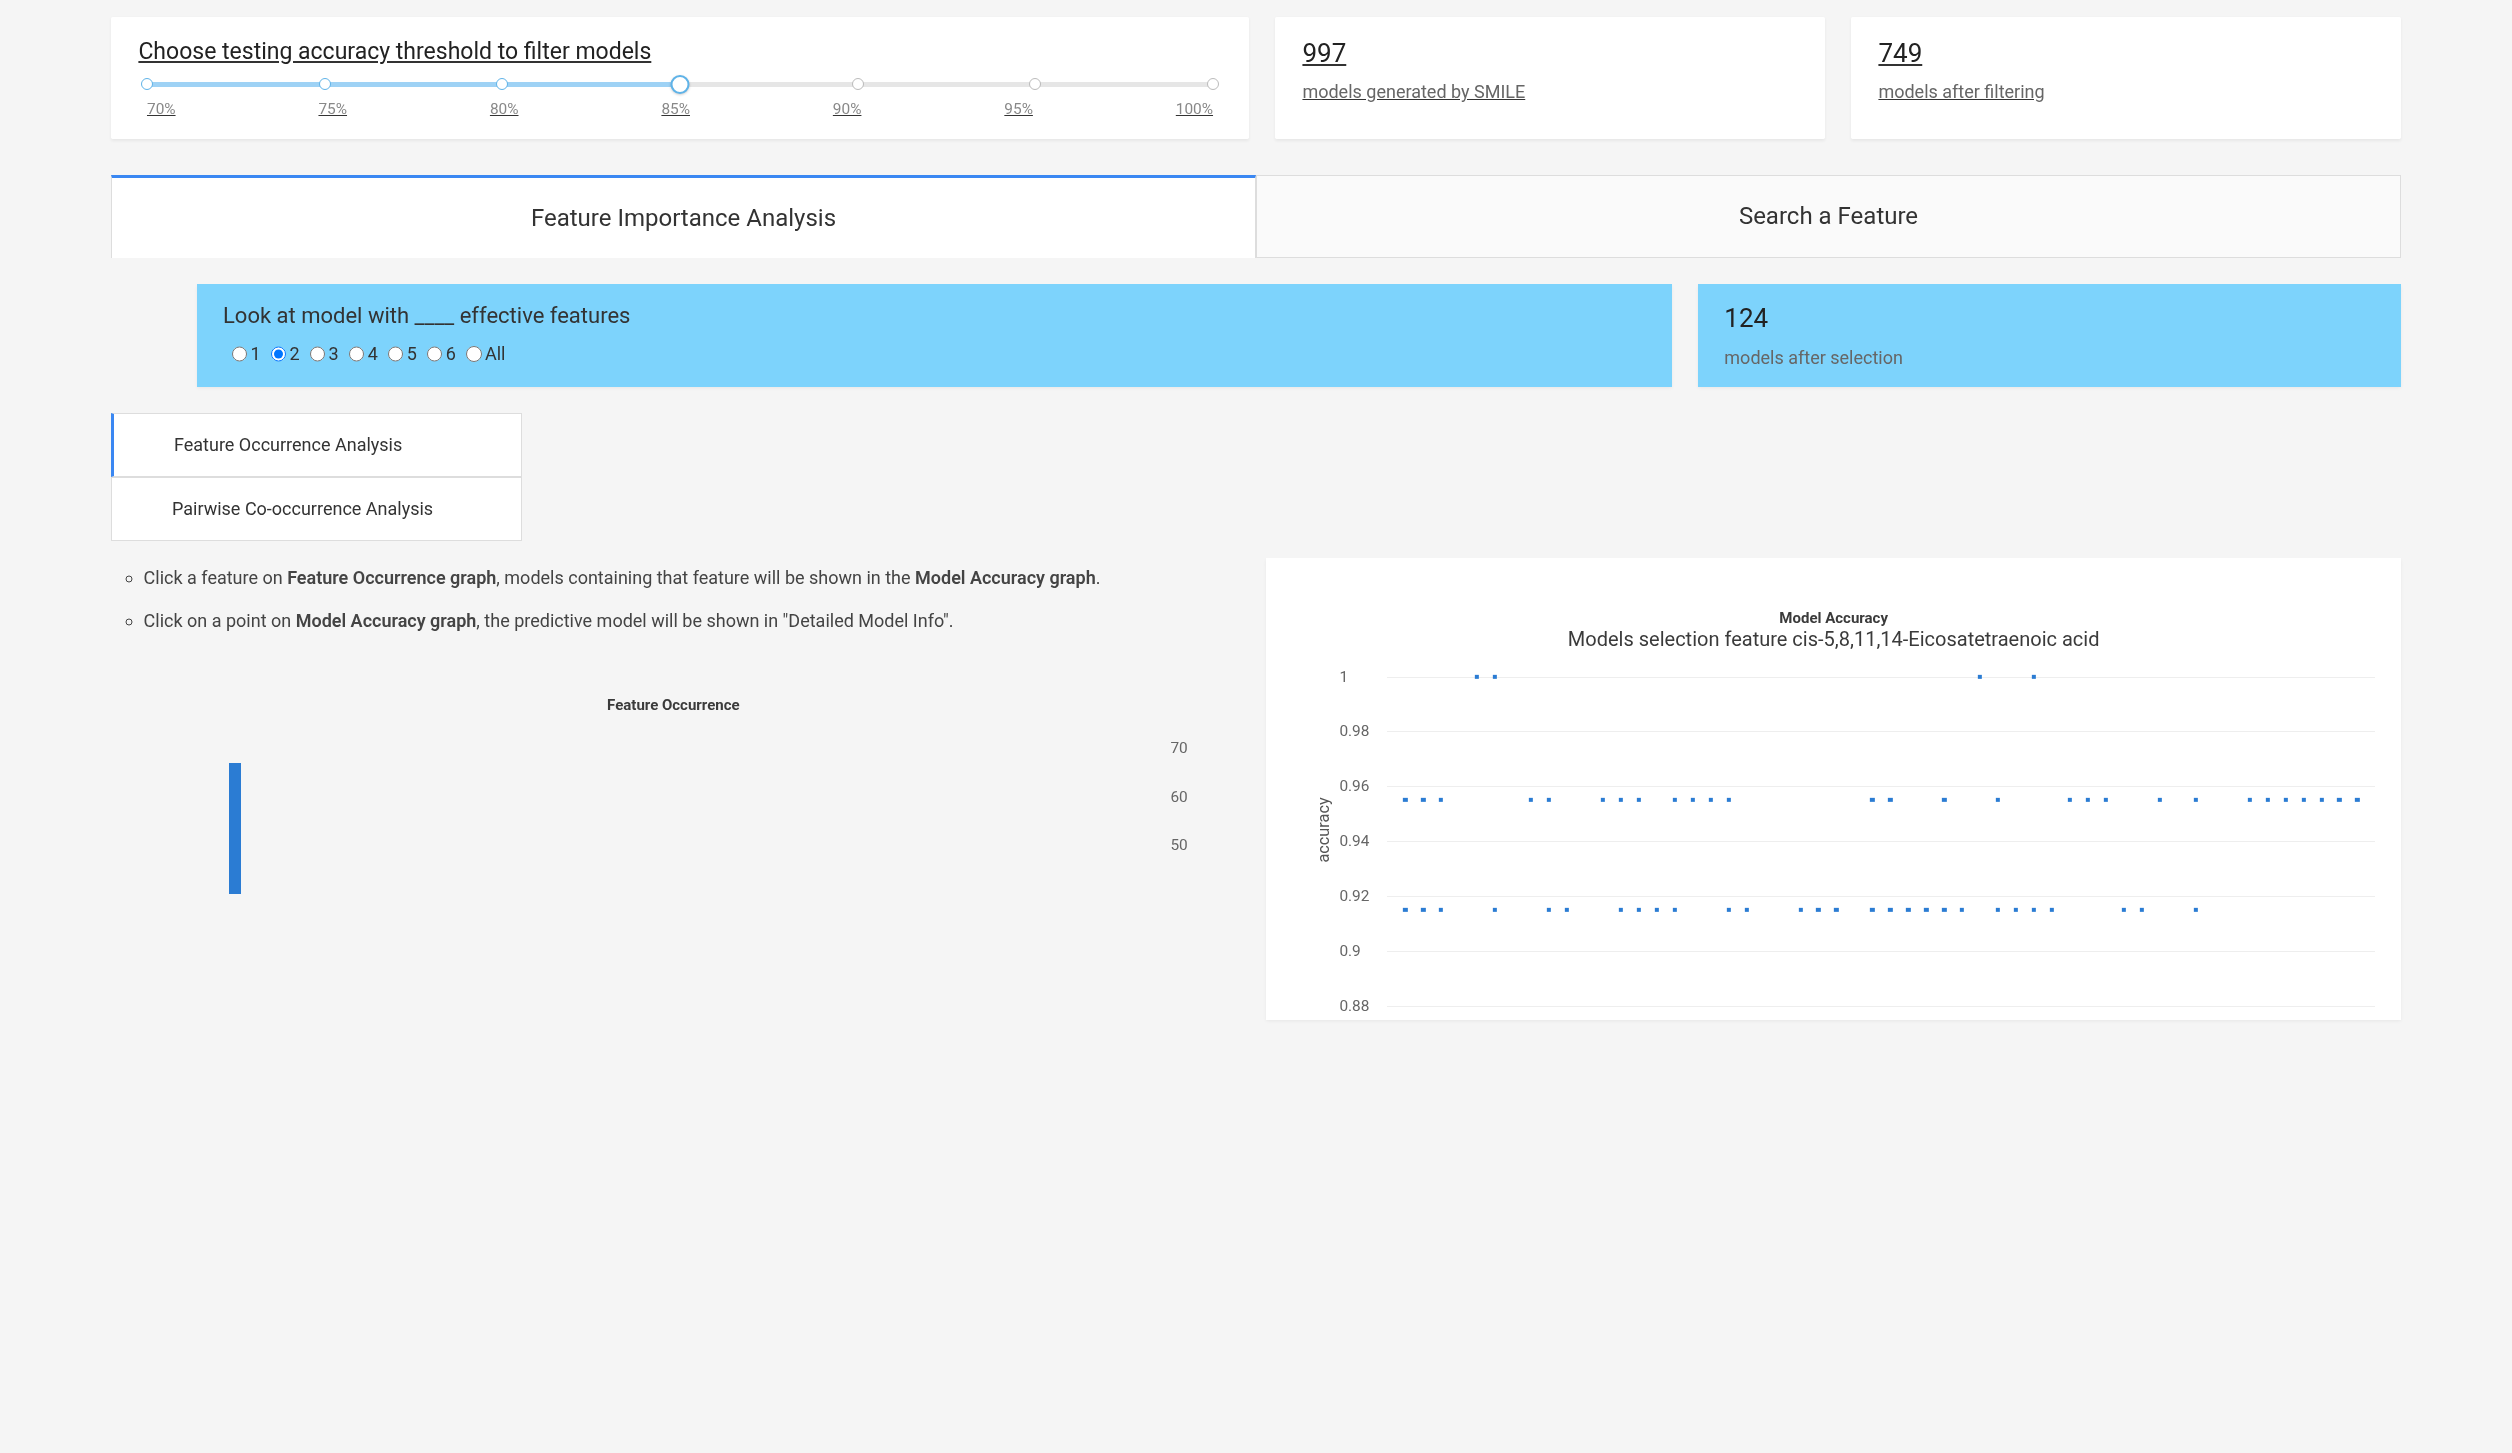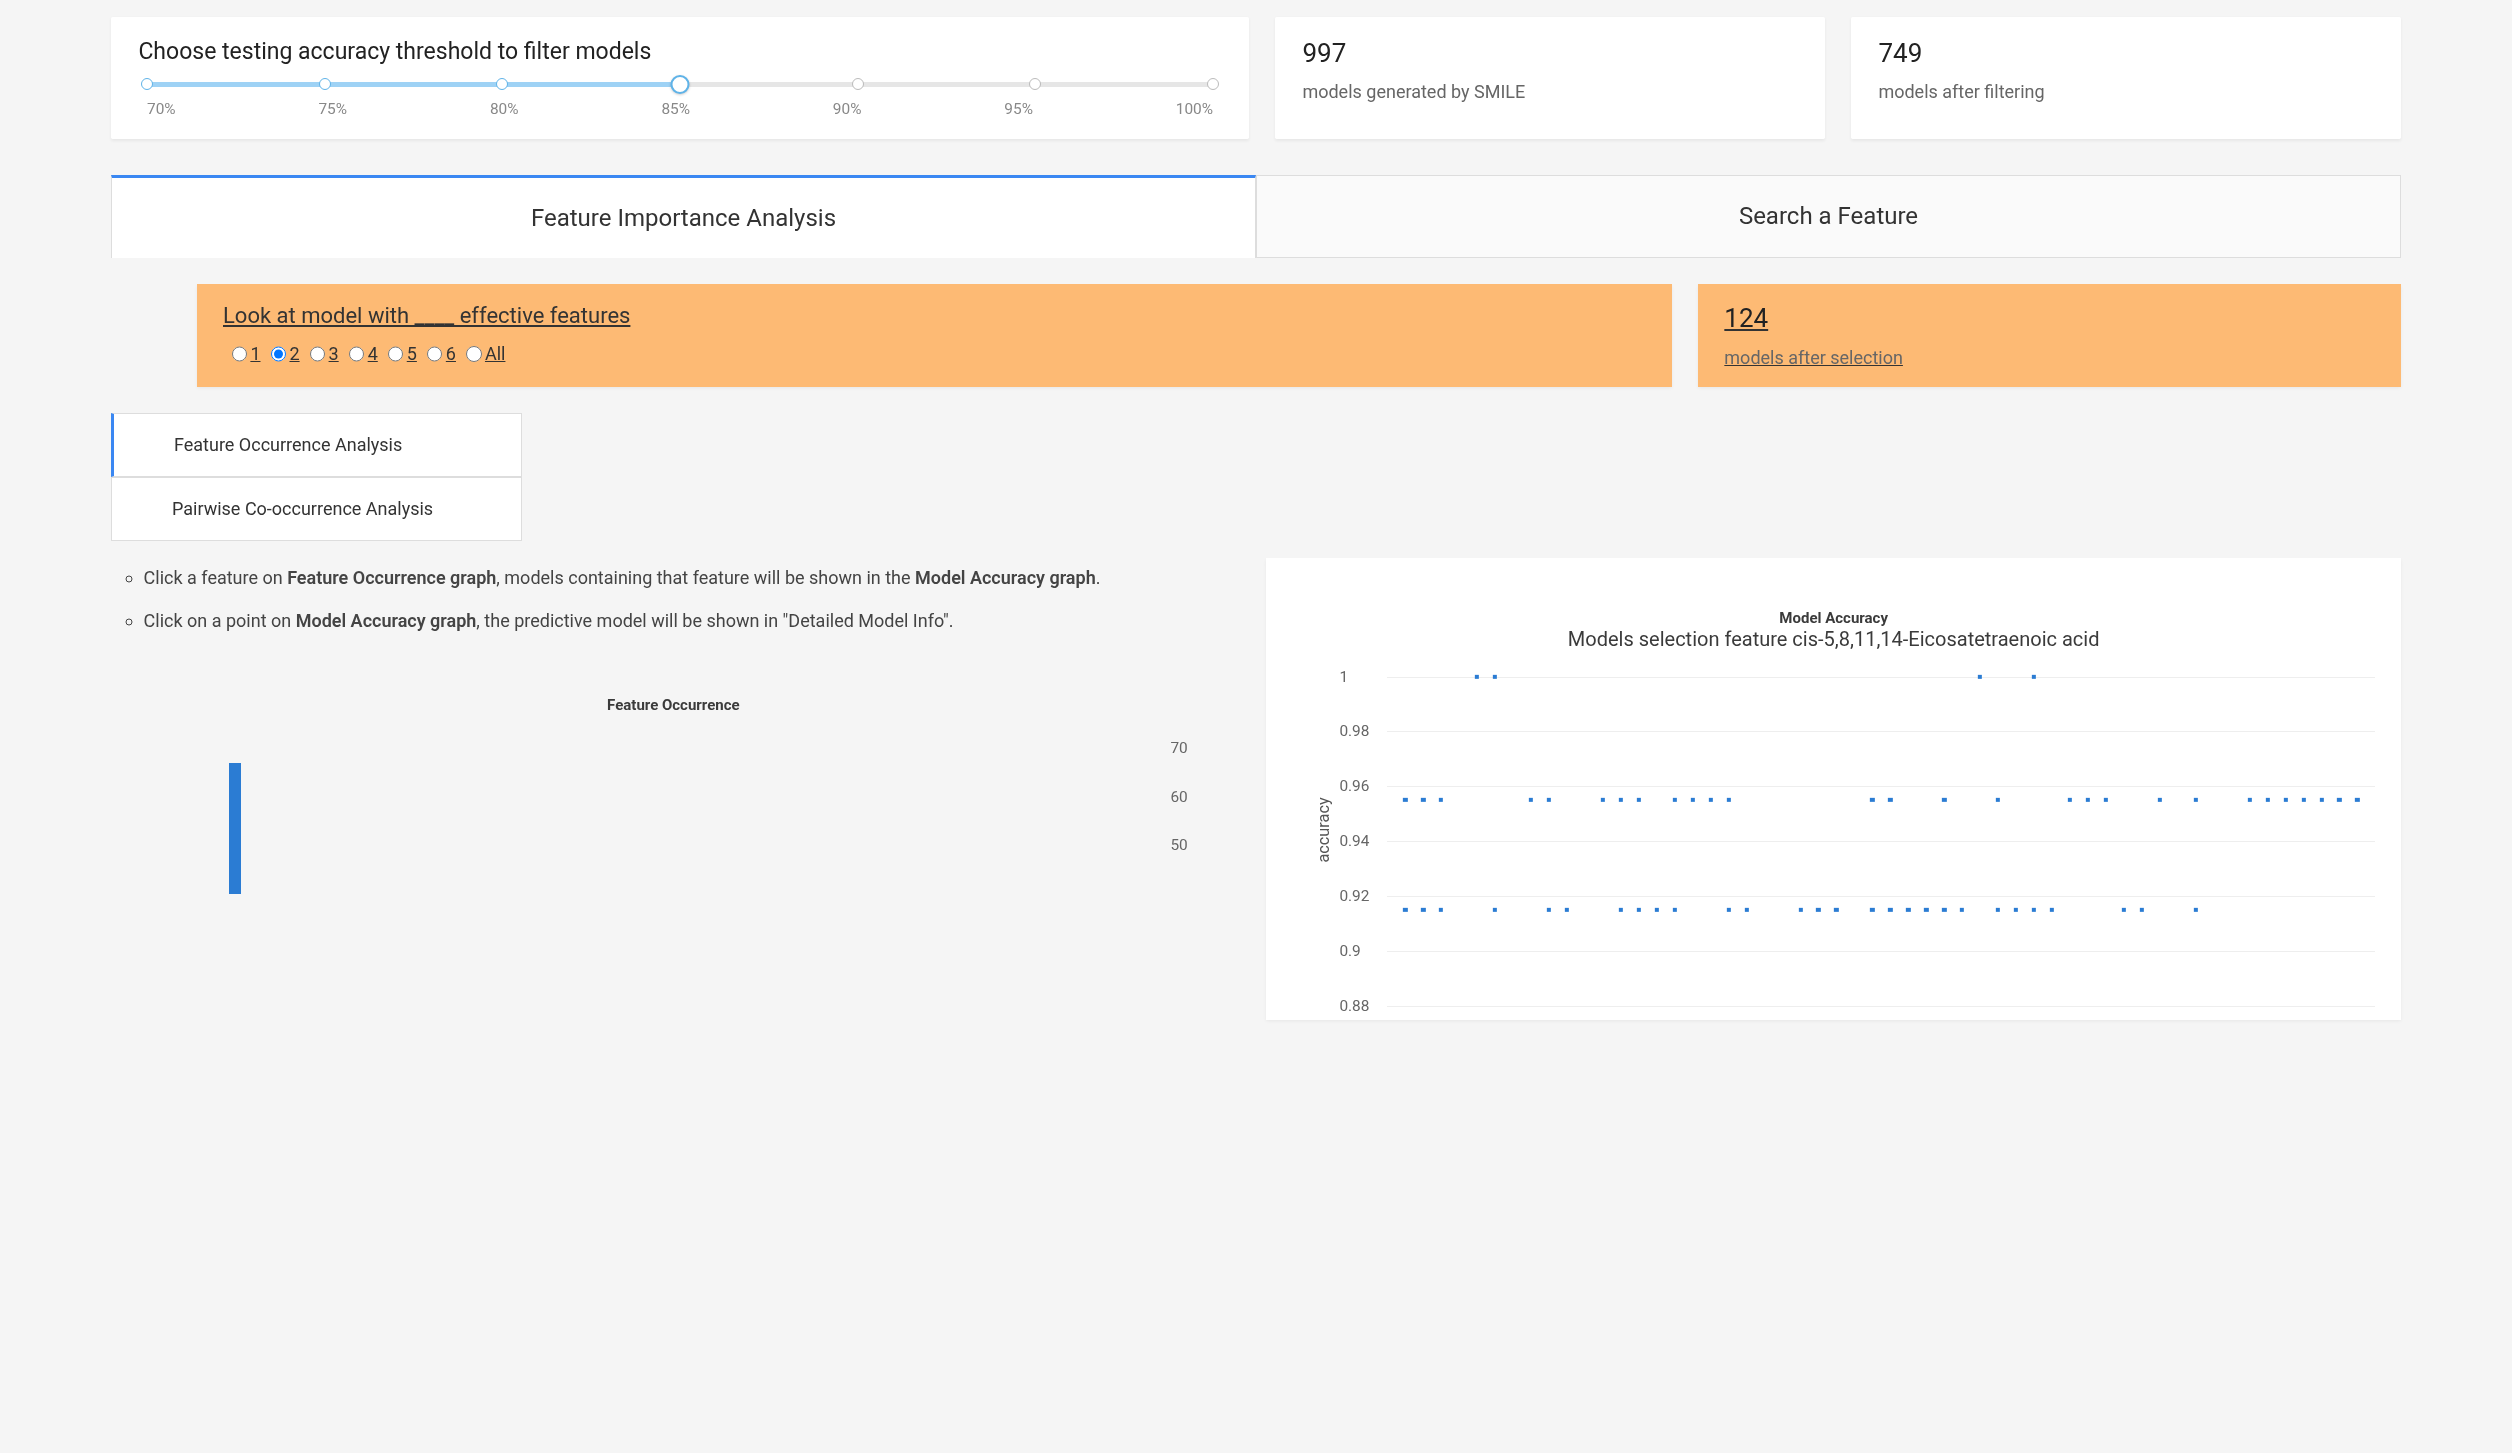--- a/index.html
+++ b/index.html
@@ -8,20 +8,21 @@
     background: #f5f5f5;
     color: #333;
     padding: 17px 111px;
   }
   .top-row { display: flex; gap: 26px; margin-bottom: 34px; }
   .card {
     background: #fff;
     padding: 20.6px 27.4px;
     box-shadow: 0 1.7px 3.4px rgba(0,0,0,0.06);
     border-radius: 1.7px;
+    text-decoration: underline;
   }
   .slider-card { flex: 1.05; }
   .stat-card { flex: 0.48; }
   .slider-title { font-size: 23px; font-weight: 400; color: #222; margin-bottom: 17px; }
   .slider-wrap { position: relative; padding: 0 8.6px; }
   .slider-track {
     position: relative;
     height: 5.1px;
     background: #e6e6e6;
     border-radius: 2.6px;
@@ -51,23 +52,22 @@
   .tab {
     flex:1; text-align:center; padding: 26px 17px;
     font-size: 24px; color:#333; background:#fff;
     border: 0.9px solid #ddd;
   }
   .tab.active { border-top: 3.4px solid #3a87f2; border-bottom:none; }
   .tab.inactive { background:#fafafa; }
 
   .mid-row { display:flex; gap:26px; margin: 26px 0 26px 86px; }
   .mid-card {
-    background:#fdba74; padding: 19px 26px;
+    background:#7dd3fc; padding: 19px 26px;
     box-shadow: 0 1.7px 3.4px rgba(0,0,0,0.06);
-    text-decoration: underline;
   }
   .mid-left { flex: 1.05; }
   .mid-right { flex: 0.48; }
   .mid-title { font-size: 22px; color:#333; margin-bottom:15.4px; }
   .radio-row { display:flex; gap: 5.1px; align-items:center; font-size:18px; color:#333; padding-left:8.6px;}
   .radio-item { display:inline-flex; align-items:center; gap:3.4px; margin-right:5.1px;}
   input[type=radio]{ width:15.4px; height:15.4px; }
 
   .sub-tabs { margin: 8.6px 0 17px 0; width:411px; }
   .sub-tab {

